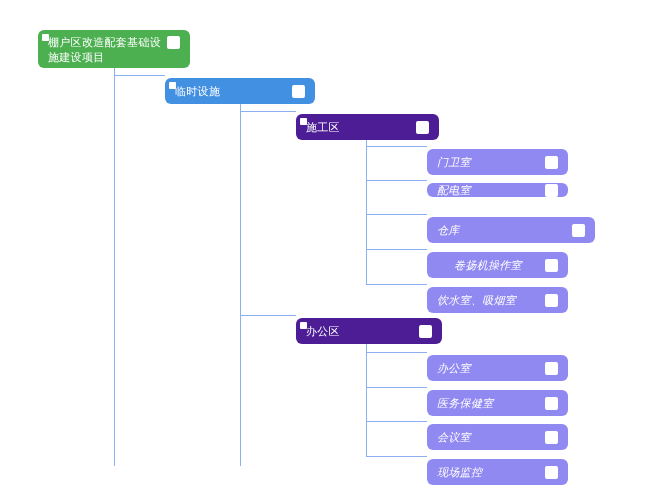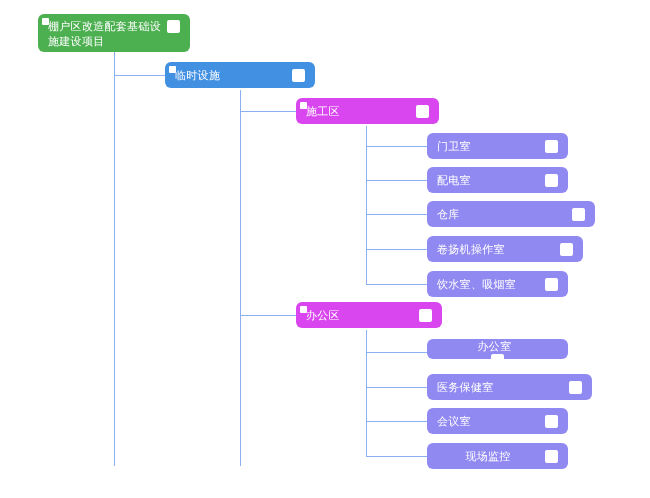--- a/index.html
+++ b/index.html
@@ -32,20 +32,21 @@
     box-sizing: border-box;
     border-radius: 6px;
     display: flex;
     align-items: center;
     padding: 0 10px;
     color: #ffffff;
     font-size: 11px;
     line-height: 15px;
     letter-spacing: .3px;
     user-select: none;
+    margin-top: 16px;
   }
   .node .label {
     flex: 1 1 auto;
     padding-right: 6px;
     word-break: break-all;
   }
 
   
   .handle {
     position: absolute;
@@ -61,22 +62,22 @@
     flex: 0 0 auto;
     width: 13px;
     height: 13px;
     background: #ffffff;
     border-radius: 2px;
   }
 
   
   .node.root  { background: #4caf50; }
   .node.lvl1  { background: #4290e2; }
-  .node.lvl2  { background: #d946ef; }
-  .node.lvl3  { background: #9189f2; }
+  .node.lvl2  { background: #4c1d95; }
+  .node.lvl3  { background: #9189f2; font-style: italic; }
 
   .node.root  { padding-top: 4px; padding-bottom: 4px; align-items: flex-start; }
   .node.root .label { padding-top: 1px; }
   .node.root .checkbox { margin-top: 2px; }
 </style>
 </head>
 <body>
 
 <div id="canvas">
 
@@ -122,53 +123,53 @@
     <span class="handle"></span>
     <span class="label">办公区</span>
     <span class="checkbox"></span>
   </div>
 
   <div class="node lvl3" style="left:427px; top:133px; width:141px; height:26px;">
     <span class="label">门卫室</span>
     <span class="checkbox"></span>
   </div>
 
-  <div class="node lvl3" style="left:427px; top:167px; width:141px; height:26px;">
+  <div class="node lvl3" style="left:427px; top:167px; width:141px; height:14px;">
     <span class="label">配电室</span>
     <span class="checkbox"></span>
   </div>
 
   <div class="node lvl3" style="left:427px; top:201px; width:168px; height:26px;">
     <span class="label">仓库</span>
     <span class="checkbox"></span>
   </div>
 
-  <div class="node lvl3" style="left:427px; top:236px; width:156px; height:26px;">
+  <div class="node lvl3" style="left:427px; top:236px; width:141px; height:26px;text-align:center;">
     <span class="label">卷扬机操作室</span>
     <span class="checkbox"></span>
   </div>
 
   <div class="node lvl3" style="left:427px; top:271px; width:141px; height:26px;border-radius:6px;">
     <span class="label">饮水室、吸烟室</span>
     <span class="checkbox"></span>
   </div>
 
-  <div class="node lvl3" style="left:427px; top:339px; width:141px; height:20px;flex-direction:column;">
+  <div class="node lvl3" style="left:427px; top:339px; width:141px; height:26px;">
     <span class="label">办公室</span>
     <span class="checkbox"></span>
   </div>
 
-  <div class="node lvl3" style="left:427px; top:374px; width:165px; height:26px;">
+  <div class="node lvl3" style="left:427px; top:374px; width:141px; height:26px;">
     <span class="label">医务保健室</span>
     <span class="checkbox"></span>
   </div>
 
   <div class="node lvl3" style="left:427px; top:408px; width:141px; height:26px;">
     <span class="label">会议室</span>
     <span class="checkbox"></span>
   </div>
 
-  <div class="node lvl3" style="left:427px; top:443px; width:141px; height:26px;text-align:center;">
+  <div class="node lvl3" style="left:427px; top:443px; width:141px; height:26px;">
     <span class="label">现场监控</span>
     <span class="checkbox"></span>
   </div>
 
 </div>
 
 </body></html>

